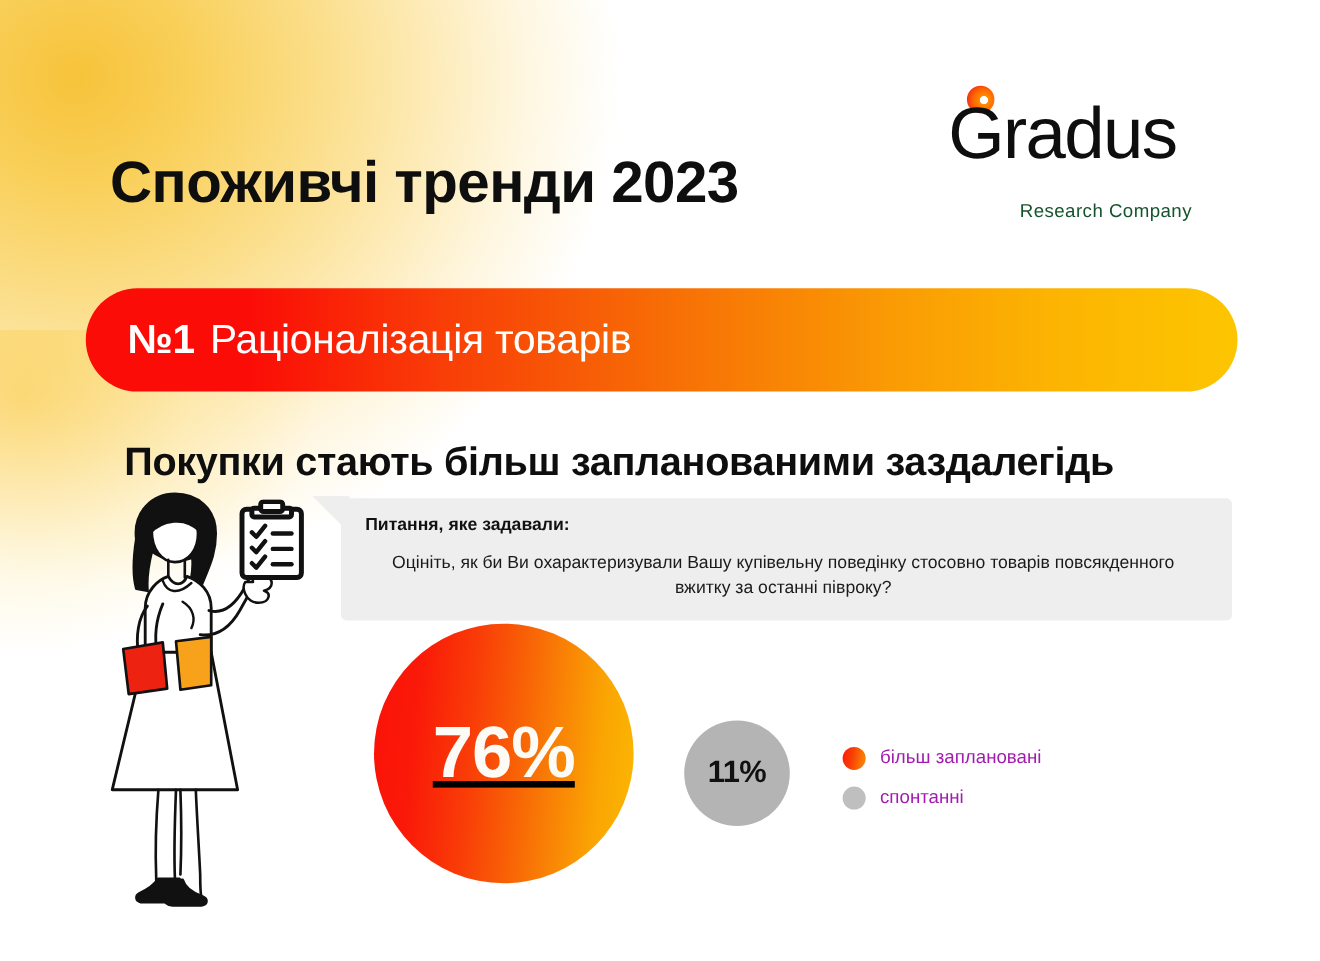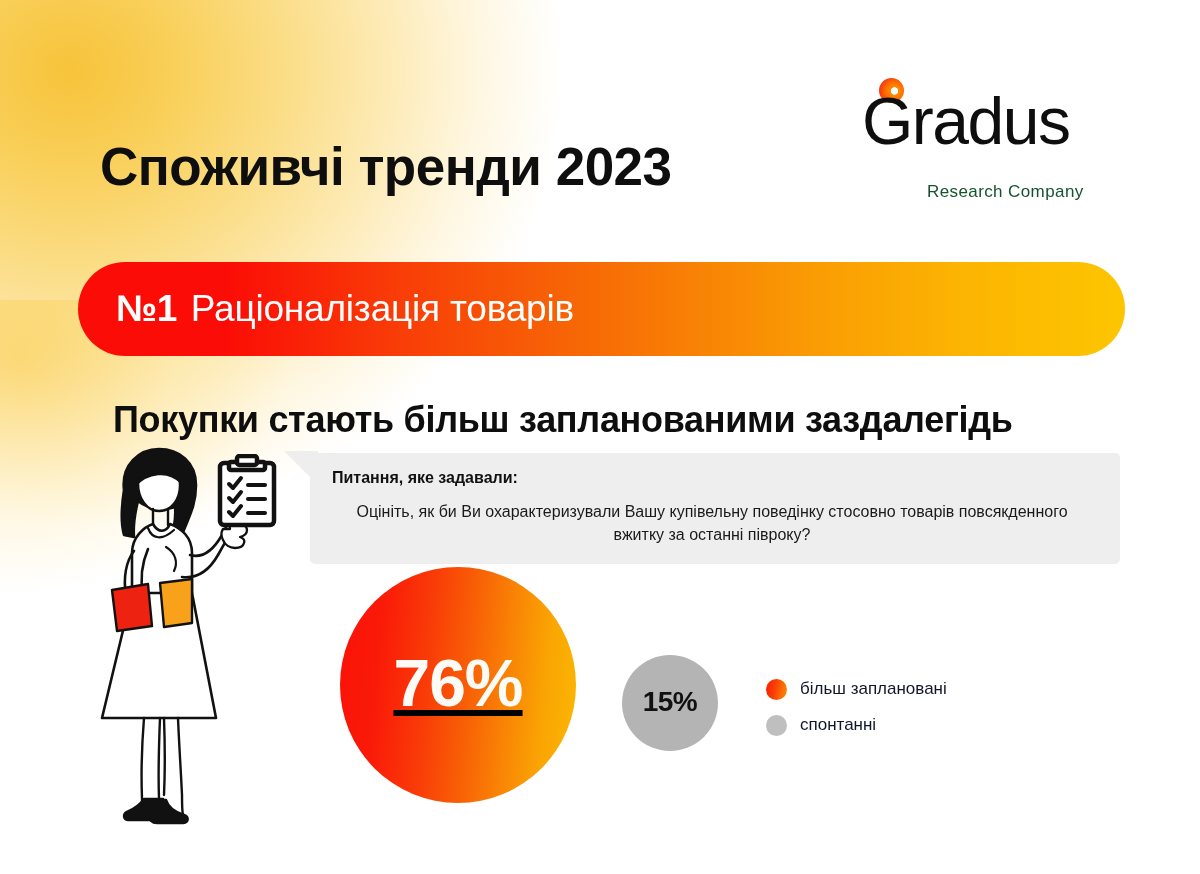--- a/index.html
+++ b/index.html
@@ -228,21 +228,21 @@
   .legend-swatch {
     width: 21px;
     height: 21px;
     border-radius: 50%;
     flex: 0 0 auto;
   }
   .sw-planned { background: linear-gradient(100deg, #f91c06 0%, #f93d06 40%, #fa6f05 75%, #fb8c04 100%); }
   .sw-spont   { background: #bfbfbf; }
   .legend-text {
     font-size: 17px;
-    color: #0f172a;
+    color: #a21caf;
     white-space: nowrap;
   }
 
   
   .illustration {
     position: absolute;
     left: 86px;
     top: 443px;
     width: 240px;
     height: 390px;
@@ -351,21 +351,21 @@
         <path d="M32 59 h17"></path>
       </g>
     </svg>
   </div>
 
   <div class="circle-big">
     <span class="circle-big-label">76%</span>
   </div>
 
   <div class="circle-small">
-    <span class="circle-small-label">15%</span>
+    <span class="circle-small-label">11%</span>
   </div>
 
   <div class="legend">
     <div class="legend-row">
       <span class="legend-swatch sw-planned"></span>
       <span class="legend-text">більш заплановані</span>
     </div>
     <div class="legend-row">
       <span class="legend-swatch sw-spont"></span>
       <span class="legend-text">спонтанні</span>

